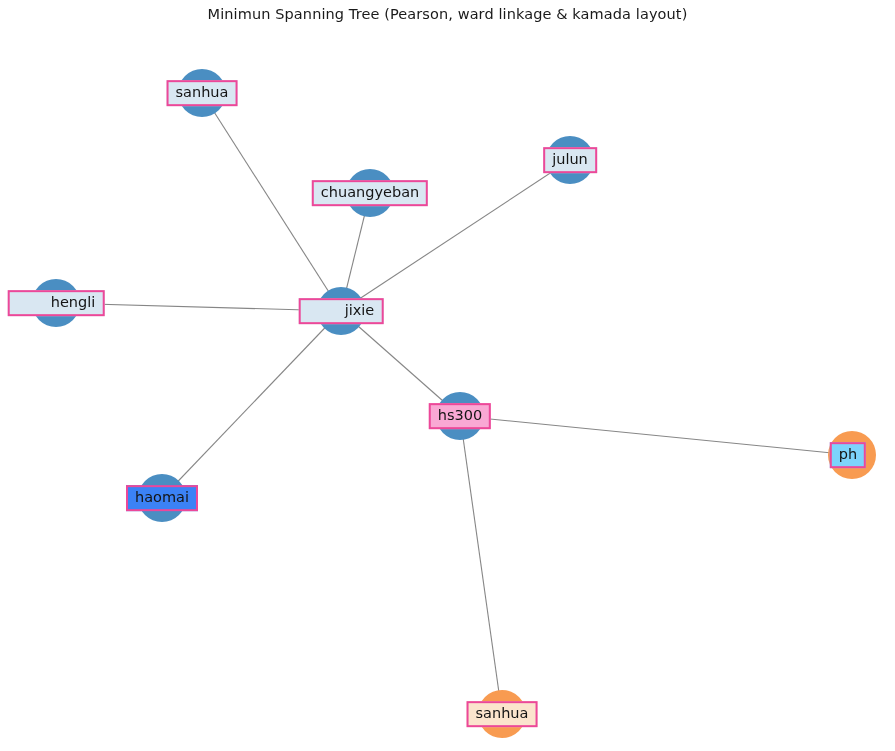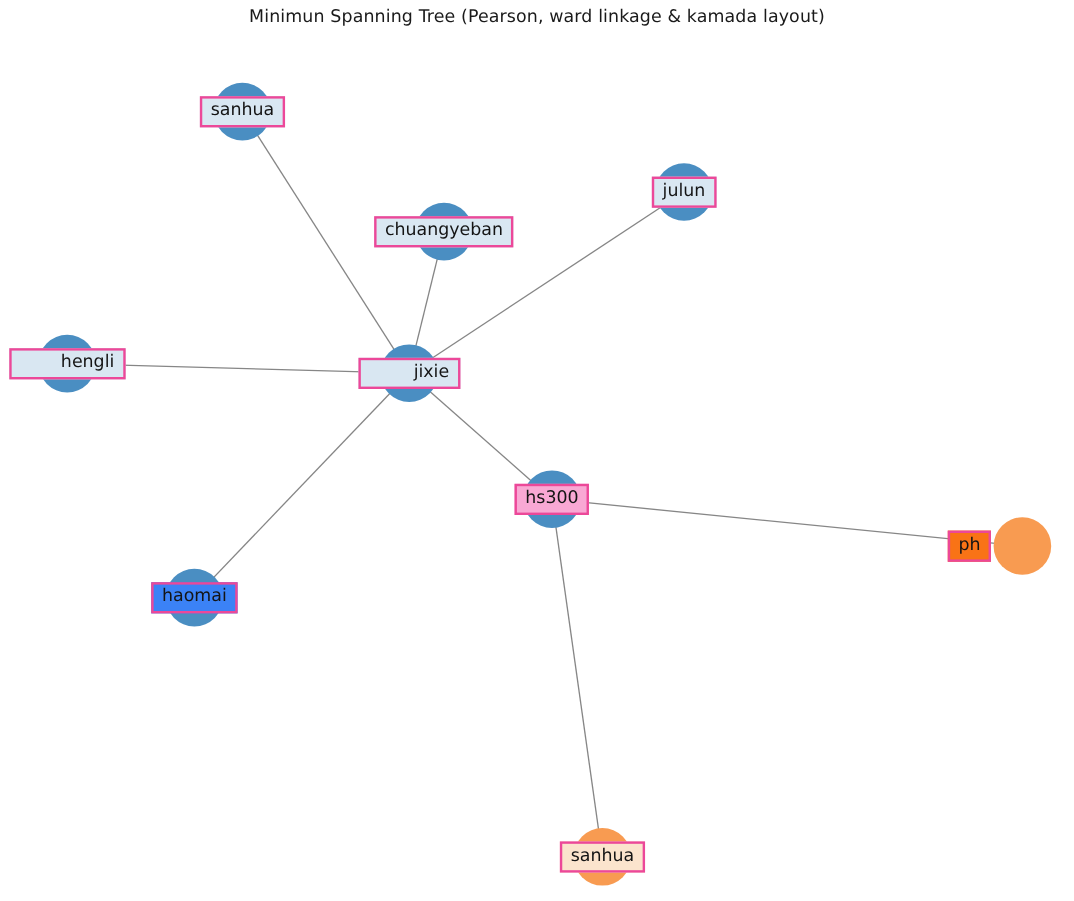--- a/index.html
+++ b/index.html
@@ -90,17 +90,17 @@
   </svg>
 
   <div id="labels-layer">
       <div class="node-label-box blue" style="left: 202px; top: 93px; background: rgb(217, 231, 242);">sanhua</div>
       <div class="node-label-box blue" style="left: 370px; top: 193px; background: rgb(217, 231, 242); text-align: center;">chuangyeban</div>
       <div class="node-label-box blue" style="left: 570px; top: 160px; background: rgb(217, 231, 242);">julun</div>
       <div class="node-label-box blue" style="left: 56px; top: 303px; background: rgb(217, 231, 242); padding-left: 41px;">hengli</div>
       <div class="node-label-box blue" style="left: 341px; top: 311px; background: rgb(217, 231, 242); padding-left: 44px;">jixie</div>
       <div class="node-label-box blue" style="left: 460px; top: 416px; background: #f9a8d4;">hs300</div>
       <div class="node-label-box blue" style="left: 162px; top: 498px; background: #3b82f6;">haomai</div>
-      <div class="node-label-box orange" style="left: 808px; top: 455px; background: #f97316; text-align: right;">ph</div>
+      <div class="node-label-box orange" style="left: 848px; top: 455px; background: #7dd3fc; text-align: right;">ph</div>
       <div class="node-label-box orange" style="left: 502px; top: 714px; background: rgb(251, 228, 205);">sanhua</div>
     </div>
 
 </div>
 
 </body></html>

